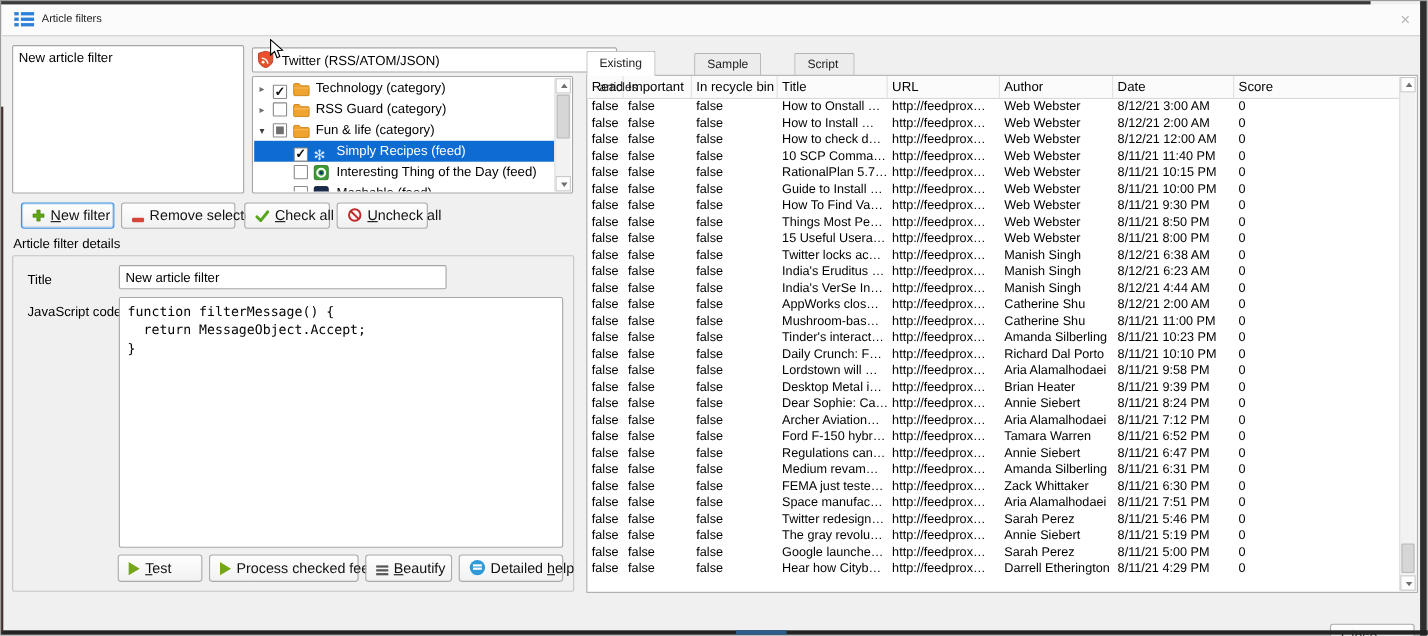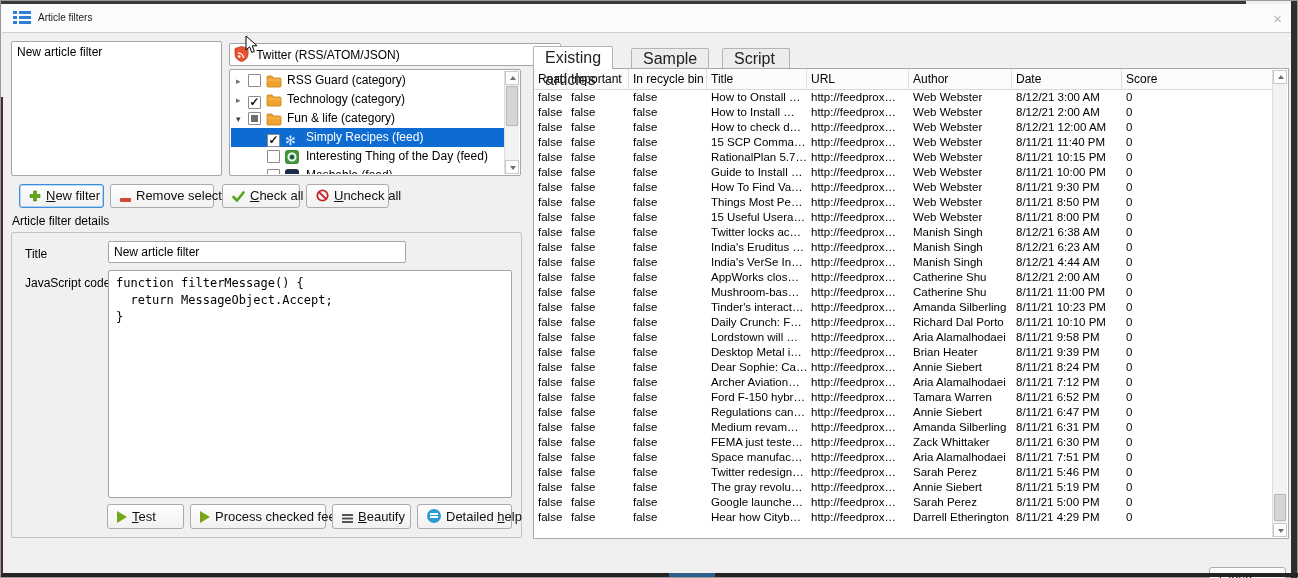--- a/index.html
+++ b/index.html
@@ -93,21 +93,21 @@
   
   .ic-minus { width:11px; height:4px; background:#d8453a; border-radius:1px; vertical-align:2px; }
   .ic-lines { width:11px; height:9px; position:relative; }
   .ic-lines::before { content:""; position:absolute; left:0; top:0; width:11px; height:2px; background:#555; box-shadow:0 3.5px 0 #555, 0 7px 0 #555; }
   .ic-help { width:14px; height:14px; border-radius:50%; background:#2f9ad8; position:relative; }
   .ic-help::before { content:""; position:absolute; left:3px; top:4px; width:8px; height:1.5px; background:#fff; box-shadow:0 3px 0 #fff; }
   .ic-play { width:0; height:0; border-top:6px solid transparent; border-bottom:6px solid transparent; border-left:10px solid #74a617; }
 
   
   .tabs { position:absolute; left:532px; top:45px; height:23px; }
-  .tab { position:absolute; top:2px; height:21px; line-height:20px; padding:0 11px; background:#ececec; border:1px solid #b4b4b4; border-bottom:none; border-radius:2px 2px 0 0; font-size:16px; color:#222; }
+  .tab { position:absolute; top:2px; height:21px; line-height:20px; padding:0 11px; background:#ececec; border:1px solid #b4b4b4; border-bottom:none; border-radius:2px 2px 0 0; font-size:11px; color:#222; }
   .tab.active { top:0; height:23px; line-height:22px; background:#fff; z-index:5; }
   #tab-0 { left:0; } #tab-1 { left:98px; } #tab-2 { left:189px; }
 
   
   .table { position:absolute; left:532px; top:67px; width:756px; height:471px; background:#fff; border:1px solid #a9a9a9; z-index:1; }
   .thead { height:21px; background:#fbfbfb; border-bottom:1px solid #d9d9d9; white-space:nowrap; overflow:hidden; margin-right:16px; }
   .th { display:inline-block; height:20px; line-height:20px; padding-left:4px; border-right:1px solid #e0e0e0; font-size:12px; overflow:hidden; vertical-align:top; }
   .tbody { position:absolute; left:0; top:21px; right:16px; bottom:0; overflow:hidden; }
   .trow { height:15px; line-height:15px; white-space:nowrap; overflow:hidden; }
   .tc { display:inline-block; height:15px; padding-left:4px; font-size:11.5px; overflow:hidden; vertical-align:top; }
@@ -145,28 +145,28 @@
     <span class="combo-text">Twitter (RSS/ATOM/JSON)</span>
     <span class="arrow"></span>
   </div>
 
   <svg class="cursor" width="13" height="19" viewBox="0 0 13 19">
       <path d="M1 1 L1 15 L4.6 11.8 L6.8 17.5 L9.4 16.4 L7.2 10.9 L12 10.7 Z" fill="#fff" stroke="#000" stroke-width="1"></path>
     </svg>
 
   <div class="tree sunken">
     <div class="tree-rows">
+        <div class="tree-row"><span class="exp">▸</span><span class="cb checked">✓</span><span class="ticon"><svg width="16" height="14" viewBox="0 0 16 14">
+              <path d="M1 3 L1 12 Q1 13 2 13 L14 13 Q15 13 15 12 L15 5 Q15 4 14 4 L7.5 4 L6 2 L2 2 Q1 2 1 3 Z" fill="#f0a32e" stroke="#c67f12" stroke-width="0.8"></path>
+              <path d="M1 6 L15 6" stroke="#f7bd5e" stroke-width="1"></path>
+            </svg></span><span class="tlabel">Technology (category)</span></div>
         <div class="tree-row"><span class="exp">▸</span><span class="cb unchecked"></span><span class="ticon"><svg width="16" height="14" viewBox="0 0 16 14">
               <path d="M1 3 L1 12 Q1 13 2 13 L14 13 Q15 13 15 12 L15 5 Q15 4 14 4 L7.5 4 L6 2 L2 2 Q1 2 1 3 Z" fill="#f0a32e" stroke="#c67f12" stroke-width="0.8"></path>
               <path d="M1 6 L15 6" stroke="#f7bd5e" stroke-width="1"></path>
             </svg></span><span class="tlabel">RSS Guard (category)</span></div>
-        <div class="tree-row"><span class="exp">▸</span><span class="cb checked">✓</span><span class="ticon"><svg width="16" height="14" viewBox="0 0 16 14">
-              <path d="M1 3 L1 12 Q1 13 2 13 L14 13 Q15 13 15 12 L15 5 Q15 4 14 4 L7.5 4 L6 2 L2 2 Q1 2 1 3 Z" fill="#f0a32e" stroke="#c67f12" stroke-width="0.8"></path>
-              <path d="M1 6 L15 6" stroke="#f7bd5e" stroke-width="1"></path>
-            </svg></span><span class="tlabel">Technology (category)</span></div>
         <div class="tree-row"><span class="exp open">▾</span><span class="cb partial"></span><span class="ticon"><svg width="16" height="14" viewBox="0 0 16 14">
               <path d="M1 3 L1 12 Q1 13 2 13 L14 13 Q15 13 15 12 L15 5 Q15 4 14 4 L7.5 4 L6 2 L2 2 Q1 2 1 3 Z" fill="#f0a32e" stroke="#c67f12" stroke-width="0.8"></path>
               <path d="M1 6 L15 6" stroke="#f7bd5e" stroke-width="1"></path>
             </svg></span><span class="tlabel">Fun &amp; life (category)</span></div>
         <div class="tree-row sel feed"><span class="exp"></span><span class="cb checked">✓</span><span class="ticon"><span class="ic-flower">✻</span></span><span class="tlabel">Simply Recipes (feed)</span></div>
         <div class="tree-row feed"><span class="exp"></span><span class="cb unchecked"></span><span class="ticon"><svg width="14" height="14" viewBox="0 0 14 14">
               <rect x="0.5" y="0.5" width="13" height="13" rx="2" fill="#3d9b35" stroke="#2d7526" stroke-width="0.8"></rect>
               <circle cx="7" cy="7" r="3.6" fill="none" stroke="#fff" stroke-width="1.8"></circle>
               <circle cx="7" cy="7" r="1.6" fill="#14337a"></circle>
             </svg></span><span class="tlabel">Interesting Thing of the Day (feed)</span></div>
@@ -237,21 +237,21 @@
   </div>
 
   <div class="table">
     <div class="thead">
       <span class="th c0">Read</span><span class="th c1">Important</span><span class="th c2">In recycle bin</span><span class="th c3">Title</span><span class="th c4">URL</span><span class="th c5">Author</span><span class="th c6">Date</span><span class="th c7">Score</span>
     </div>
     <div class="tbody">
         <div class="trow"><span class="tc c0">false</span><span class="tc c1">false</span><span class="tc c2">false</span><span class="tc c3">How to Onstall …</span><span class="tc c4">http://feedprox…</span><span class="tc c5">Web Webster</span><span class="tc c6">8/12/21 3:00 AM</span><span class="tc c7">0</span></div>
         <div class="trow"><span class="tc c0">false</span><span class="tc c1">false</span><span class="tc c2">false</span><span class="tc c3">How to Install …</span><span class="tc c4">http://feedprox…</span><span class="tc c5">Web Webster</span><span class="tc c6">8/12/21 2:00 AM</span><span class="tc c7">0</span></div>
         <div class="trow"><span class="tc c0">false</span><span class="tc c1">false</span><span class="tc c2">false</span><span class="tc c3">How to check d…</span><span class="tc c4">http://feedprox…</span><span class="tc c5">Web Webster</span><span class="tc c6">8/12/21 12:00 AM</span><span class="tc c7">0</span></div>
-        <div class="trow"><span class="tc c0">false</span><span class="tc c1">false</span><span class="tc c2">false</span><span class="tc c3">15 SCP Comma…</span><span class="tc c4">http://feedprox…</span><span class="tc c5">Web Webster</span><span class="tc c6">8/11/21 11:40 PM</span><span class="tc c7">0</span></div>
+        <div class="trow"><span class="tc c0">false</span><span class="tc c1">false</span><span class="tc c2">false</span><span class="tc c3">10 SCP Comma…</span><span class="tc c4">http://feedprox…</span><span class="tc c5">Web Webster</span><span class="tc c6">8/11/21 11:40 PM</span><span class="tc c7">0</span></div>
         <div class="trow"><span class="tc c0">false</span><span class="tc c1">false</span><span class="tc c2">false</span><span class="tc c3">RationalPlan 5.7…</span><span class="tc c4">http://feedprox…</span><span class="tc c5">Web Webster</span><span class="tc c6">8/11/21 10:15 PM</span><span class="tc c7">0</span></div>
         <div class="trow"><span class="tc c0">false</span><span class="tc c1">false</span><span class="tc c2">false</span><span class="tc c3">Guide to Install …</span><span class="tc c4">http://feedprox…</span><span class="tc c5">Web Webster</span><span class="tc c6">8/11/21 10:00 PM</span><span class="tc c7">0</span></div>
         <div class="trow"><span class="tc c0">false</span><span class="tc c1">false</span><span class="tc c2">false</span><span class="tc c3">How To Find Va…</span><span class="tc c4">http://feedprox…</span><span class="tc c5">Web Webster</span><span class="tc c6">8/11/21 9:30 PM</span><span class="tc c7">0</span></div>
         <div class="trow"><span class="tc c0">false</span><span class="tc c1">false</span><span class="tc c2">false</span><span class="tc c3">Things Most Pe…</span><span class="tc c4">http://feedprox…</span><span class="tc c5">Web Webster</span><span class="tc c6">8/11/21 8:50 PM</span><span class="tc c7">0</span></div>
         <div class="trow"><span class="tc c0">false</span><span class="tc c1">false</span><span class="tc c2">false</span><span class="tc c3">15 Useful Usera…</span><span class="tc c4">http://feedprox…</span><span class="tc c5">Web Webster</span><span class="tc c6">8/11/21 8:00 PM</span><span class="tc c7">0</span></div>
         <div class="trow"><span class="tc c0">false</span><span class="tc c1">false</span><span class="tc c2">false</span><span class="tc c3">Twitter locks ac…</span><span class="tc c4">http://feedprox…</span><span class="tc c5">Manish Singh</span><span class="tc c6">8/12/21 6:38 AM</span><span class="tc c7">0</span></div>
         <div class="trow"><span class="tc c0">false</span><span class="tc c1">false</span><span class="tc c2">false</span><span class="tc c3">India's Eruditus …</span><span class="tc c4">http://feedprox…</span><span class="tc c5">Manish Singh</span><span class="tc c6">8/12/21 6:23 AM</span><span class="tc c7">0</span></div>
         <div class="trow"><span class="tc c0">false</span><span class="tc c1">false</span><span class="tc c2">false</span><span class="tc c3">India's VerSe In…</span><span class="tc c4">http://feedprox…</span><span class="tc c5">Manish Singh</span><span class="tc c6">8/12/21 4:44 AM</span><span class="tc c7">0</span></div>
         <div class="trow"><span class="tc c0">false</span><span class="tc c1">false</span><span class="tc c2">false</span><span class="tc c3">AppWorks clos…</span><span class="tc c4">http://feedprox…</span><span class="tc c5">Catherine Shu</span><span class="tc c6">8/12/21 2:00 AM</span><span class="tc c7">0</span></div>
         <div class="trow"><span class="tc c0">false</span><span class="tc c1">false</span><span class="tc c2">false</span><span class="tc c3">Mushroom-bas…</span><span class="tc c4">http://feedprox…</span><span class="tc c5">Catherine Shu</span><span class="tc c6">8/11/21 11:00 PM</span><span class="tc c7">0</span></div>

